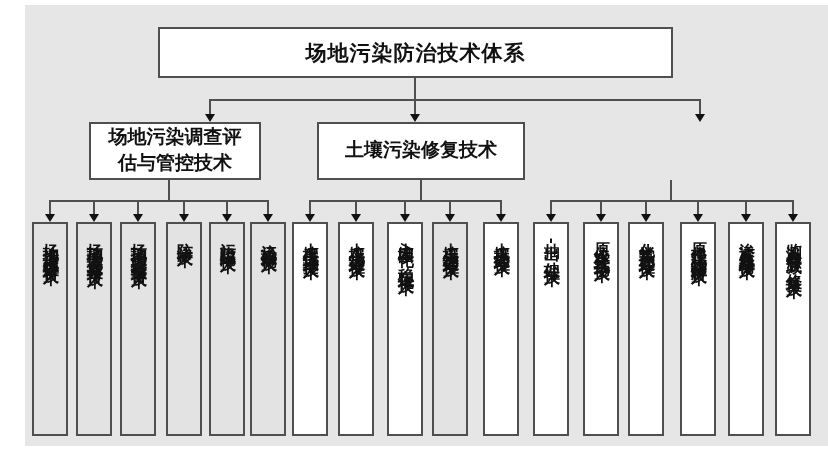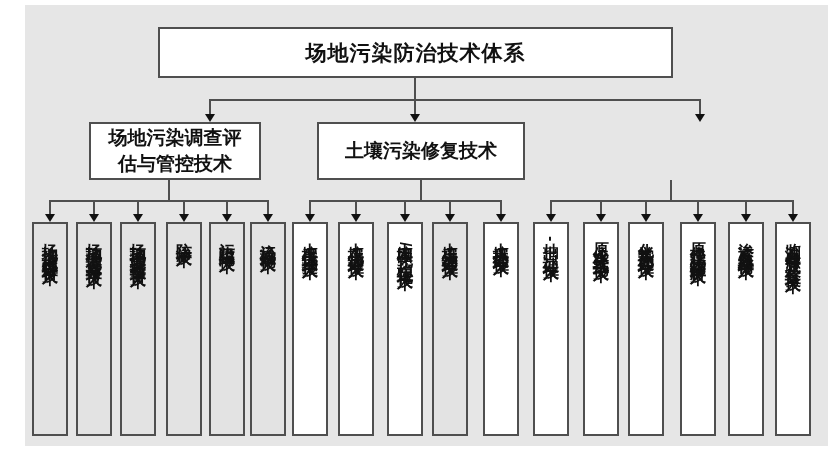--- a/index.html
+++ b/index.html
@@ -1,18 +1,18 @@
 <!DOCTYPE html>
 <html><head>
 <meta charset="utf-8">
 <style>
   html,body{margin:0;padding:0;background:#ffffff;}
   .stage{
     position:relative;width:828px;height:453px;background:#ffffff;
-    font-family:Liberation Sans, sans-serif;
+    font-family:Liberation Mono, monospace;
     color:#111;overflow:hidden;
   }
   .panel{position:absolute;left:25px;top:5px;width:803px;height:441px;background:#e6e6e6;}
   .node{
     position:absolute;box-sizing:border-box;background:#ffffff;
     border:2px solid #4f4f4f;display:flex;align-items:center;justify-content:center;
     text-align:center;font-weight:bold;color:#111;
   }
   .root{left:158px;top:27px;width:515px;height:51px;font-size:21px;letter-spacing:1px;}
   .branch{top:122px;height:58px;font-size:19px;line-height:1.38;padding:0 12px;}

